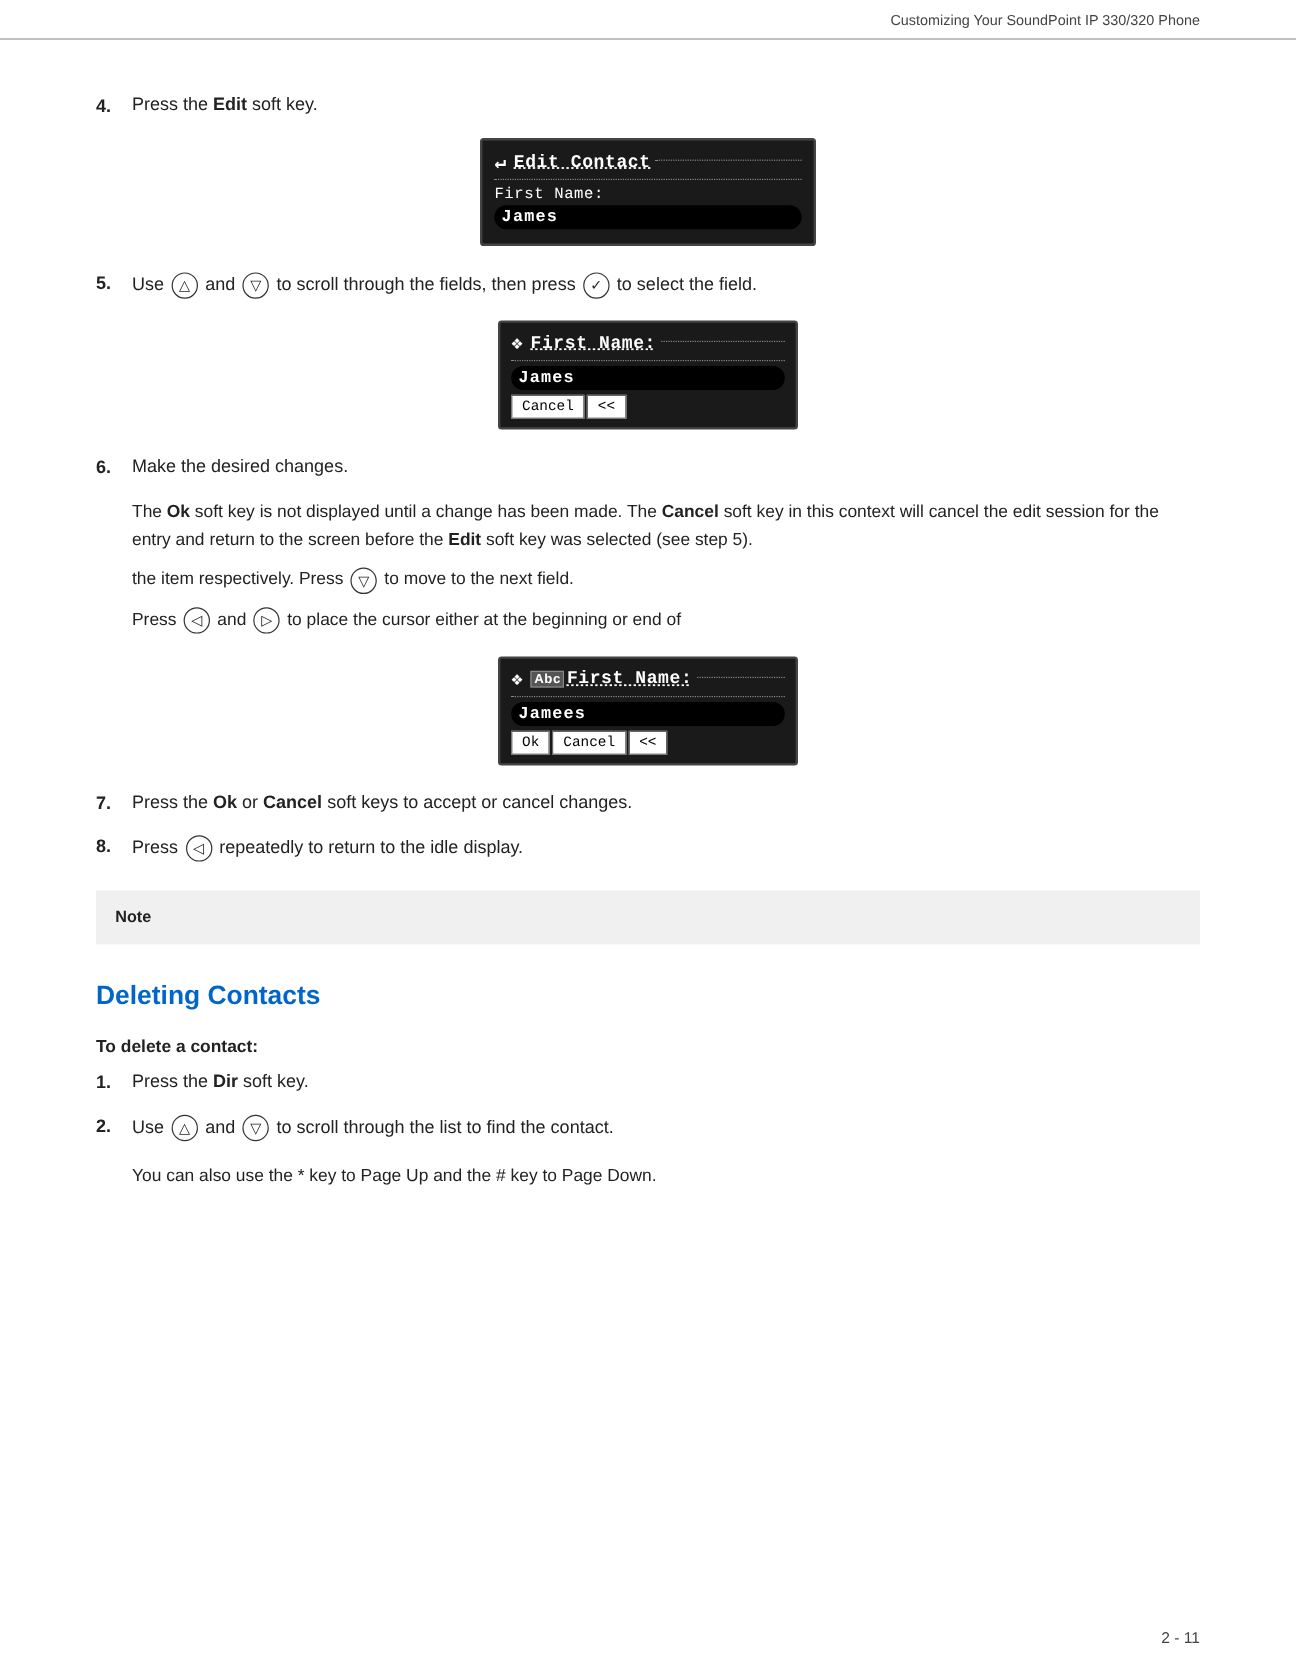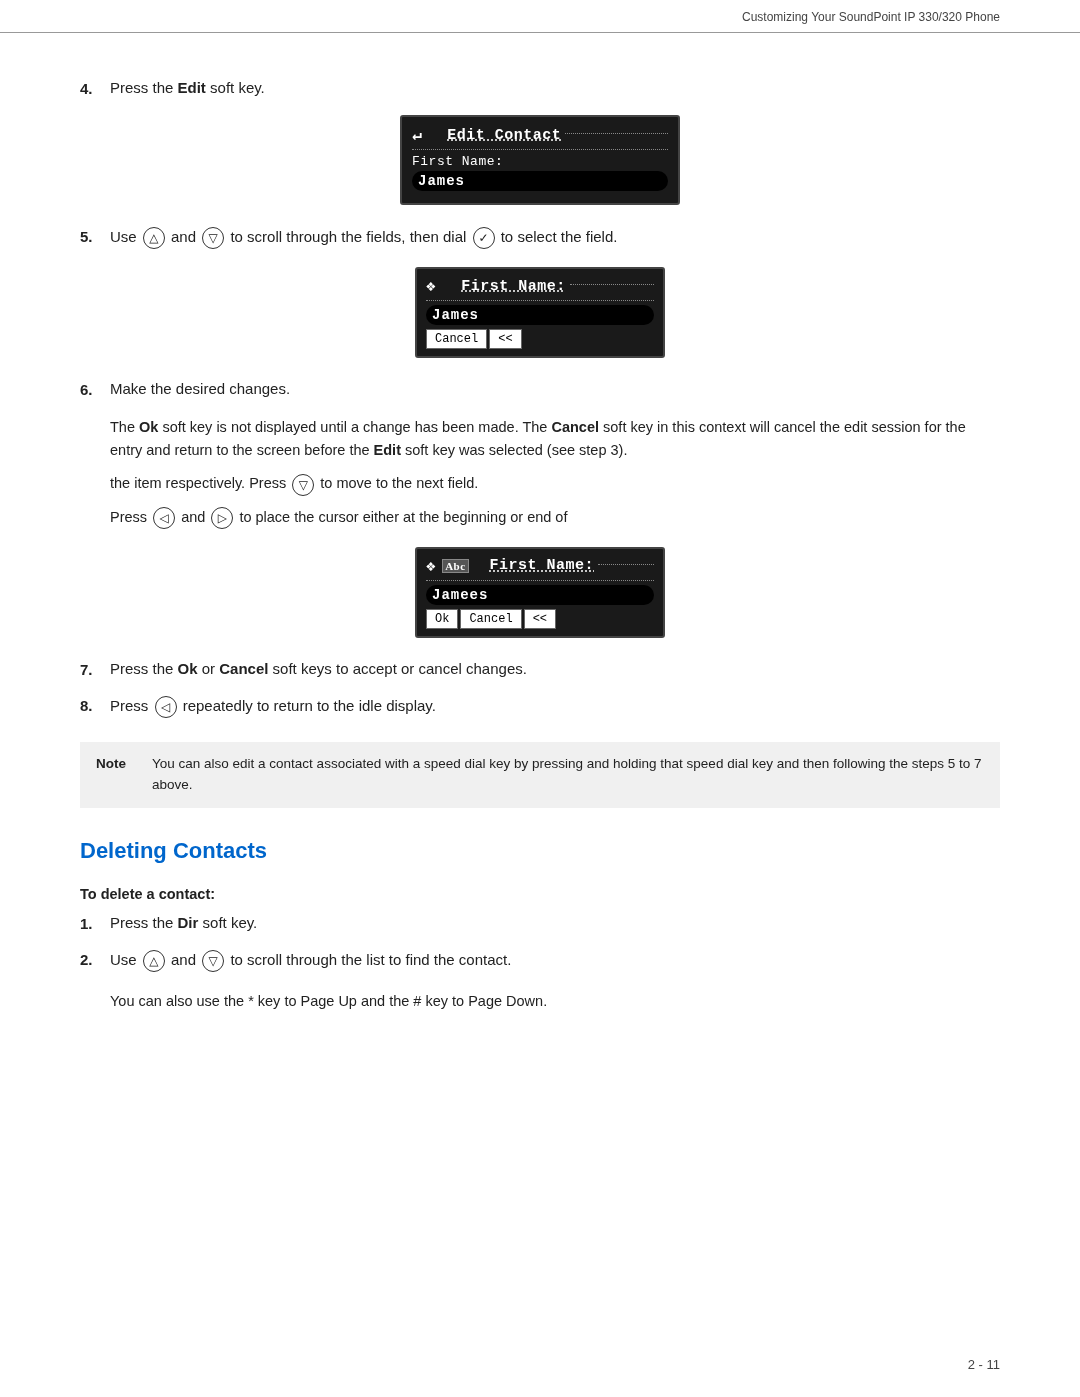--- a/index.html
+++ b/index.html
@@ -196,31 +196,30 @@
       margin-bottom: 3px;
     }
 
     .screen-title-text {
       font-size: 15px;
       font-weight: bold;
       color: #fff;
       letter-spacing: 0.5px;
       text-decoration: underline dotted;
       font-style: normal;
-      margin-left: 19px;
     }
 
     
     .abc-prefix {
       font-size: 11px;
       background: #555;
       color: #fff;
       padding: 0 2px;
       margin-right: 2px;
-      font-family: Liberation Serif, serif;
+      font-family: Liberation Sans, sans-serif;
       border: 1px solid #888;
     }
   </style>
 </head>
 <body>
 
 <div class="page-header">
   <span>Customizing Your SoundPoint IP 330/320 Phone</span>
 </div>
 
@@ -245,21 +244,21 @@
     </div>
   </div>
 
   <div class="step-item">
     <span class="step-num">5.</span>
     <div class="step-body">
       <span>Use </span>
       <span class="circle-icon">△</span>
       <span> and </span>
       <span class="circle-icon">▽</span>
-      <span> to scroll through the fields, then dial </span>
+      <span> to scroll through the fields, then press </span>
       <span class="circle-icon">✓</span>
       <span> to select the field.</span>
     </div>
   </div>
 
   <div class="phone-screen-container">
     <div class="phone-screen-sm">
       <div class="phone-screen-title-row">
         <span class="arrow-icon">❖</span>
         <span class="screen-title-text">First Name:</span>
@@ -274,21 +273,21 @@
   </div>
 
   <div class="step-item">
     <span class="step-num">6.</span>
     <div class="step-body">
       <span>Make the desired changes.</span>
     </div>
   </div>
 
   <p class="paragraph-text">
-    <span>The </span><strong>Ok</strong><span> soft key is not displayed until a change has been made. The </span><strong>Cancel</strong><span> soft key in this context will cancel the edit session for the entry and return to the screen before the </span><strong>Edit</strong><span> soft key was selected (see step 3).</span>
+    <span>The </span><strong>Ok</strong><span> soft key is not displayed until a change has been made. The </span><strong>Cancel</strong><span> soft key in this context will cancel the edit session for the entry and return to the screen before the </span><strong>Edit</strong><span> soft key was selected (see step 5).</span>
   </p>
 
   <p class="paragraph-text">
     <span>the item respectively. Press </span>
     <span class="circle-icon">▽</span>
     <span> to move to the next field.</span>
   </p>
 
   <p class="paragraph-text">
     <span>Press </span>
@@ -326,21 +325,20 @@
     <span class="step-num">8.</span>
     <div class="step-body">
       <span>Press </span>
       <span class="circle-icon">◁</span>
       <span> repeatedly to return to the idle display.</span>
     </div>
   </div>
 
   <div class="note-box">
     <span class="note-label">Note</span>
-    <span>You can also edit a contact associated with a speed dial key by pressing and holding that speed dial key and then following the steps 5 to 7 above.</span>
   </div>
 
   <h2 class="section-title">Deleting Contacts</h2>
 
   <p class="subsection-title">To delete a contact:</p>
 
   <div class="step-item">
     <span class="step-num">1.</span>
     <div class="step-body">
       <span>Press the </span><strong>Dir</strong><span> soft key.</span>

